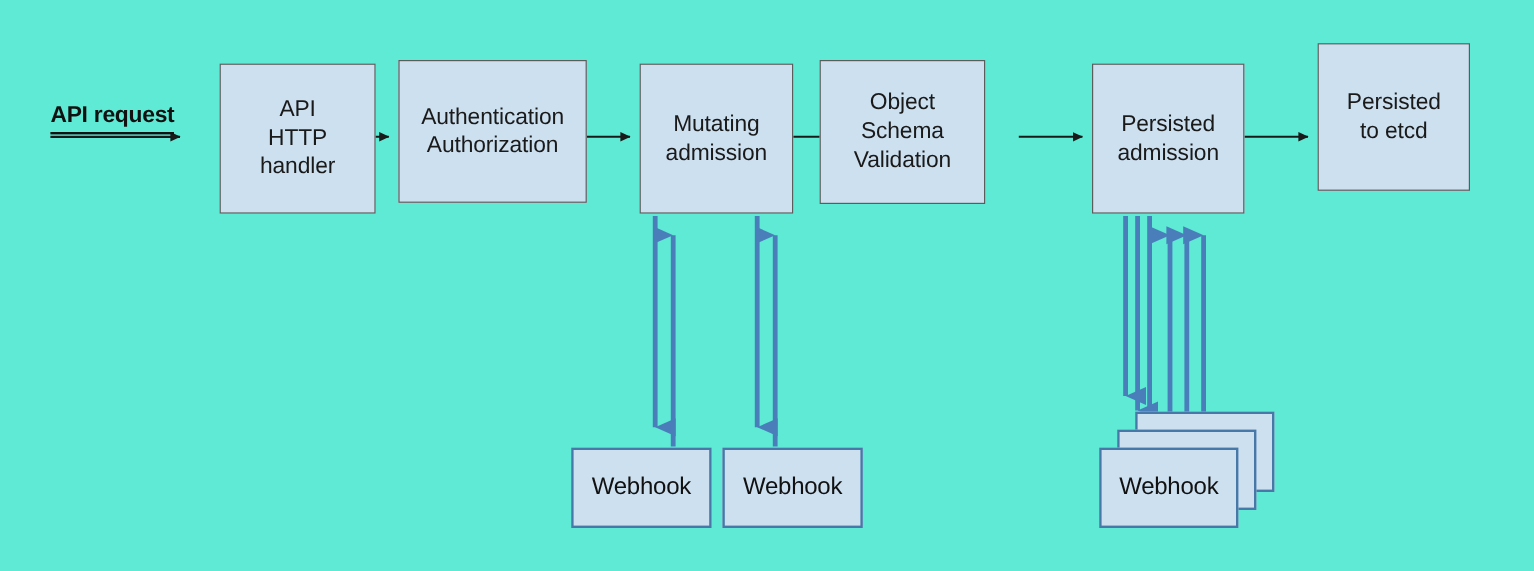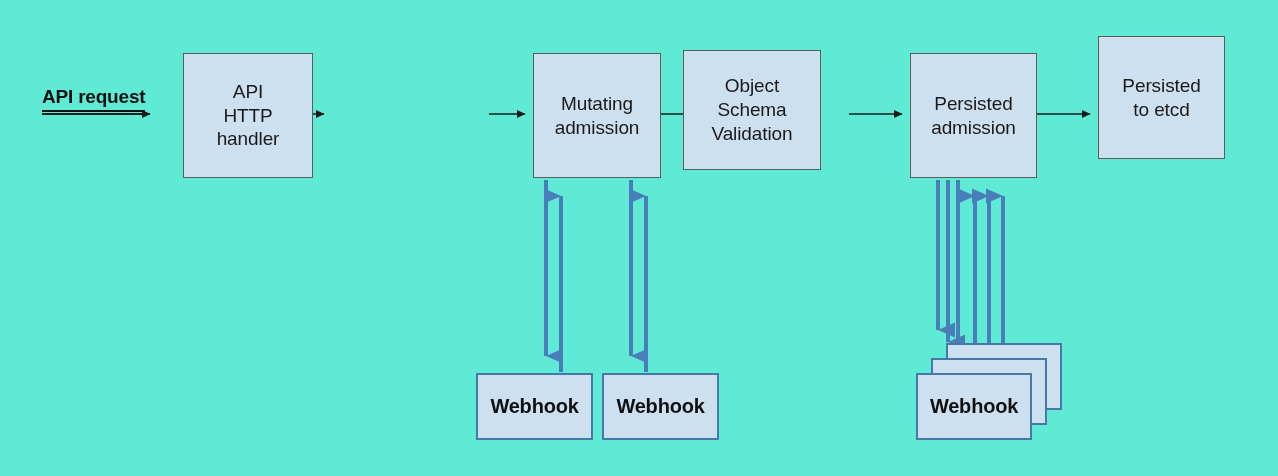--- a/index.html
+++ b/index.html
@@ -44,21 +44,21 @@
     position: absolute;
     box-sizing: border-box;
     background: #cde0f0;
     border: 2px solid #4878a8;
     display: flex;
     align-items: center;
     justify-content: center;
     text-align: center;
     color: #111111;
     font-size: 20px;
-    font-weight: bold;
+    font-weight: normal;
     font-family: "Liberation Sans", sans-serif;
     letter-spacing: -0.2px;
   }
   .webhook-ghost {
     position: absolute;
     box-sizing: border-box;
     background: #cde0f0;
     border: 2px solid #4878a8;
   }
   .request-label {
@@ -128,20 +128,22 @@
       <line x1="1003" y1="372" x2="1003" y2="196" stroke="#4a7ebb" stroke-width="4" marker-end="url(#blueArrowUp)"></line>
     </g>
   </svg>
 
   <div class="request-label" id="entry-label" style="left:42px; top:86px; border-bottom:2px solid #111111; padding-bottom:2px;">API request</div>
 
   <div class="stage-box" style="left:159px; top:53px; width:130px; height:125px;margin-left:24px;">API
 HTTP
 handler</div>
 
+  <div class="stage-box" style="left:332px; top:50px; width:157px; height:119px;">Authentication
+Authorization</div>
 
   <div class="stage-box" style="left:533px; top:53px; width:128px; height:125px;">Mutating
 admission</div>
 
   <div class="stage-box" style="left:683px; top:50px; width:138px; height:120px;">Object
 Schema
 Validation</div>
 
   <div class="stage-box" style="left:910px; top:53px; width:127px; height:125px;">Persisted
 admission</div>

